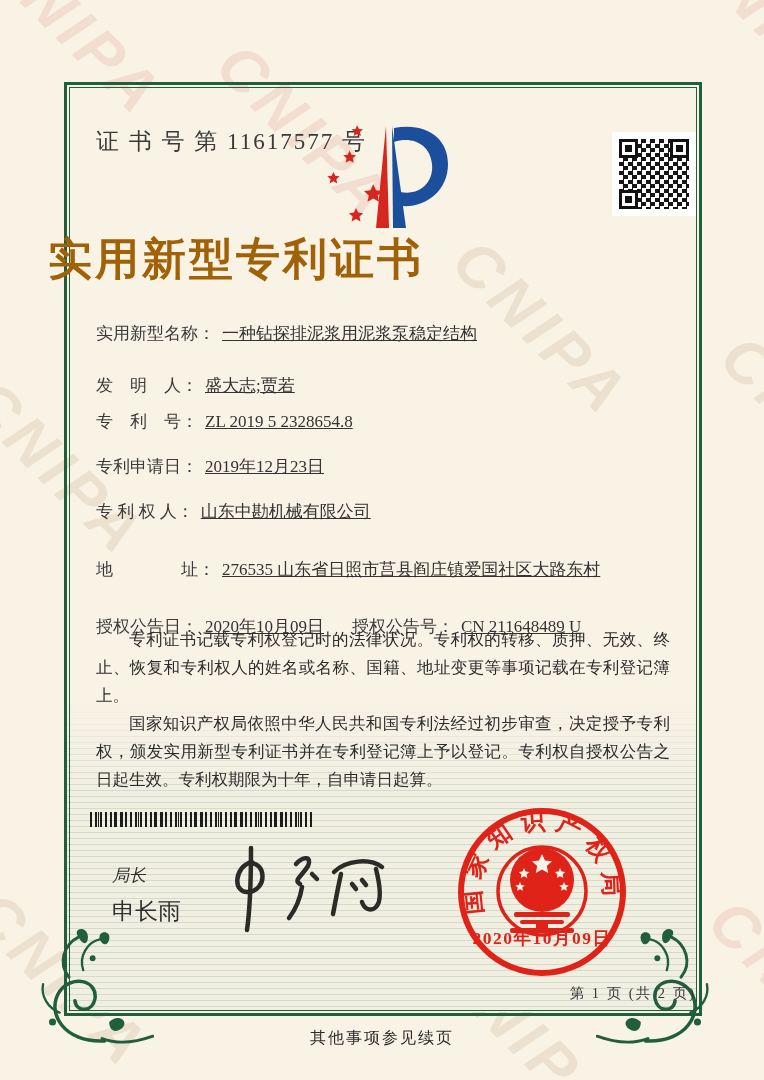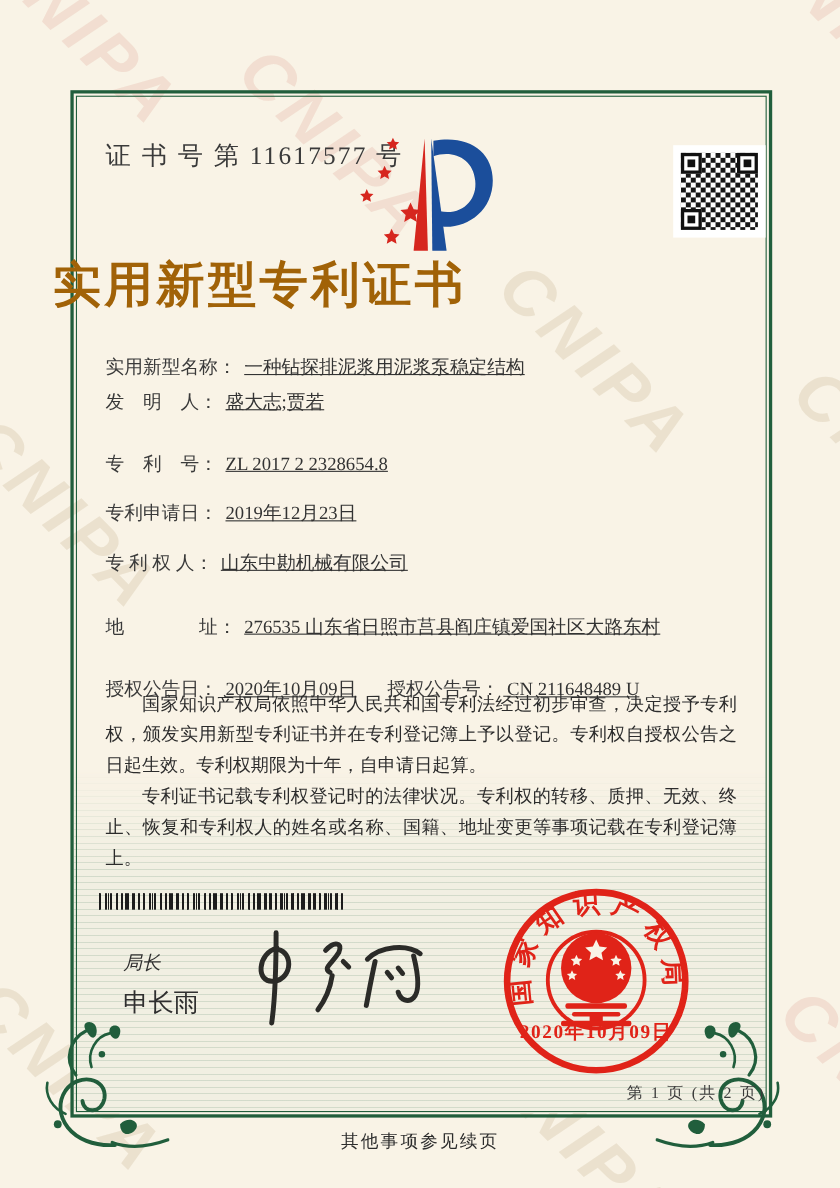--- a/index.html
+++ b/index.html
@@ -121,46 +121,46 @@
       <div class="finder bl"></div>
     </div>
   </div>
 
   <div class="title">实用新型专利证书</div>
 
   <div class="fields">
     <div class="frow" style="top:0px;">
       <span class="flabel">实用新型名称：</span><span class="fvalue">一种钻探排泥浆用泥浆泵稳定结构</span>
     </div>
-    <div class="frow" style="top:32px;">
+    <div class="frow" style="top:52px;">
       <span class="flabel">发　明　人：</span><span class="fvalue">盛大志;贾若</span>
     </div>
     <div class="frow" style="top:88px;">
-      <span class="flabel">专　利　号：</span><span class="fvalue">ZL 2017 2 2328654.8</span>
+      <span class="flabel">专　利　号：</span><span class="fvalue">ZL 2019 5 2328654.8</span>
     </div>
     <div class="frow" style="top:133px;">
       <span class="flabel">专利申请日：</span><span class="fvalue">2019年12月23日</span>
     </div>
     <div class="frow" style="top:178px;">
       <span class="flabel">专 利 权 人：</span><span class="fvalue">山东中勘机械有限公司</span>
     </div>
     <div class="frow" style="top:236px;">
       <span class="flabel">地　　　　址：</span><span class="fvalue">276535 山东省日照市莒县阎庄镇爱国社区大路东村</span>
     </div>
     <div class="frow" style="top:271px; width:576px;margin-top:22px;">
       <span class="flabel">授权公告日：</span><span class="fvalue">2020年10月09日</span>
       <span class="fgroup2">
         <span class="flabel">授权公告号：</span><span class="fvalue">CN 211648489 U</span>
       </span>
     </div>
   </div>
 
   <div class="paras">
+    <p>专利证书记载专利权登记时的法律状况。专利权的转移、质押、无效、终止、恢复和专利权人的姓名或名称、国籍、地址变更等事项记载在专利登记簿上。</p>
     <p>国家知识产权局依照中华人民共和国专利法经过初步审查，决定授予专利权，颁发实用新型专利证书并在专利登记簿上予以登记。专利权自授权公告之日起生效。专利权期限为十年，自申请日起算。</p>
-    <p>专利证书记载专利权登记时的法律状况。专利权的转移、质押、无效、终止、恢复和专利权人的姓名或名称、国籍、地址变更等事项记载在专利登记簿上。</p>
   </div>
 
   <div class="barcode"></div>
 
   <div class="sig-title">局长</div>
   <div class="sig-name">申长雨</div>
   <svg class="sig-hand" width="176" height="100" viewBox="0 0 176 100">
     <g fill="none" stroke="#2b2b28" stroke-width="4.5" stroke-linecap="round" stroke-linejoin="round">
       <path d="M30 22 C12 26 10 54 27 52 C45 50 45 22 27 23"></path>
       <path d="M29 8 C29 34 29 62 25 90"></path>

